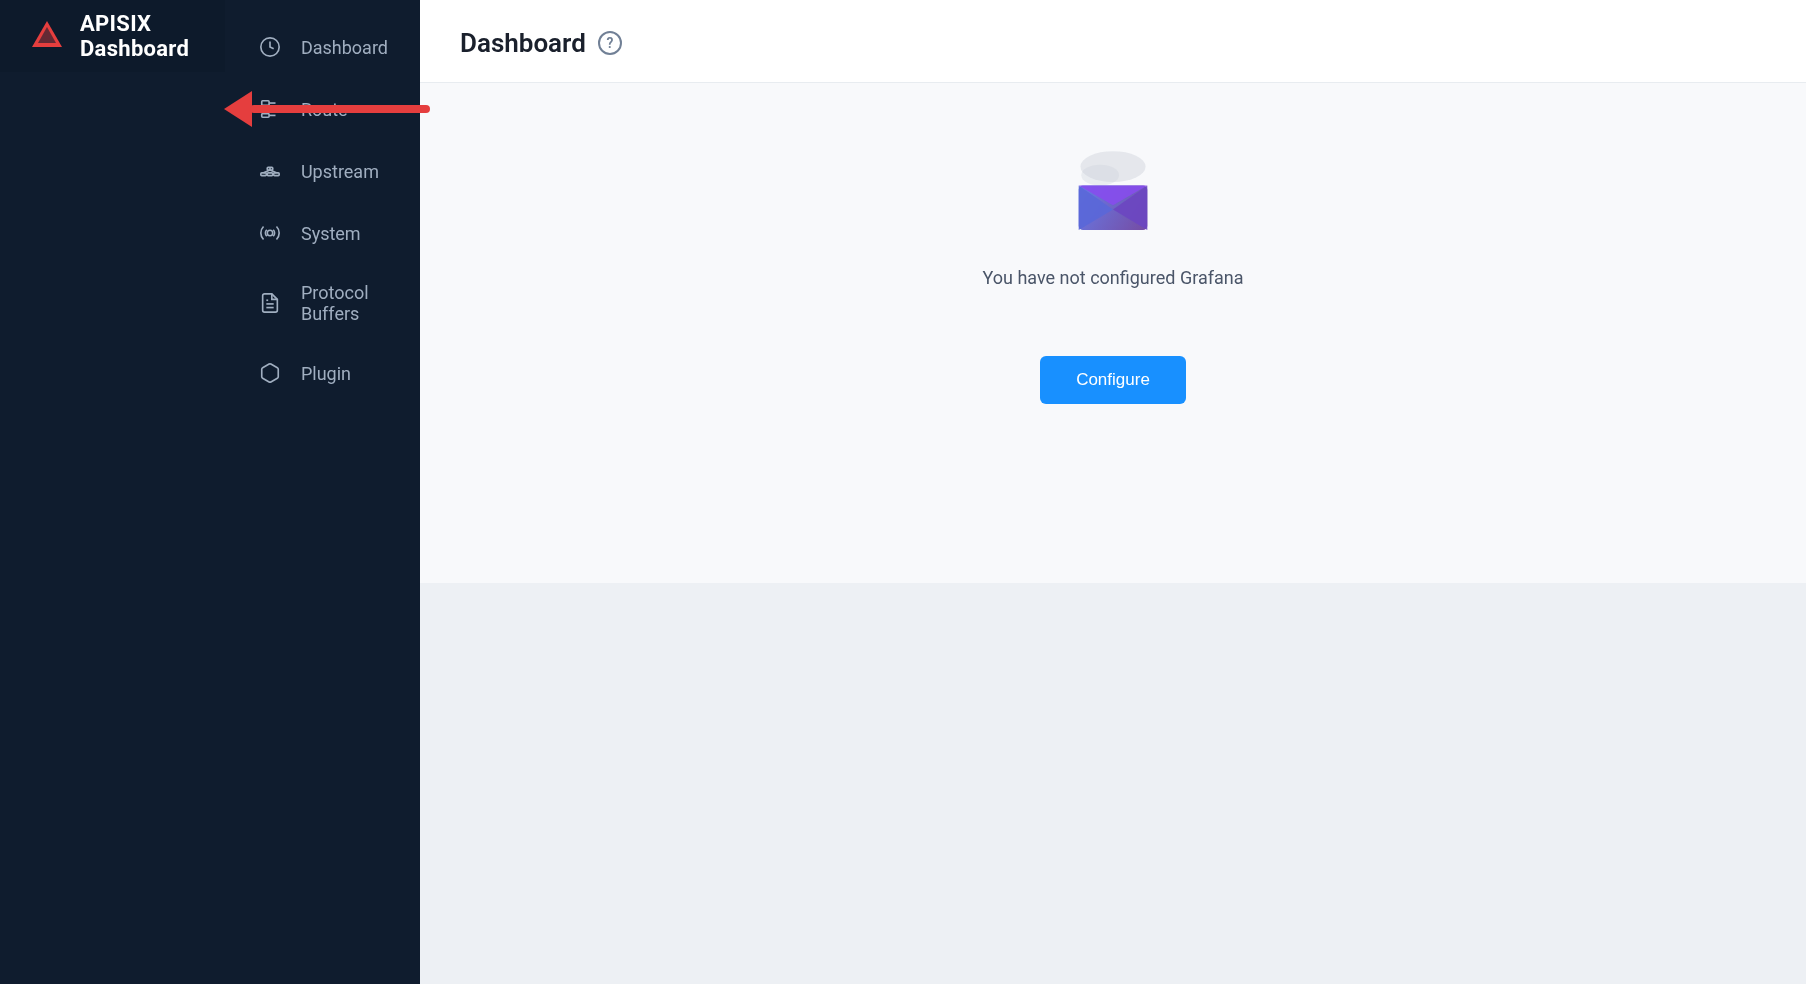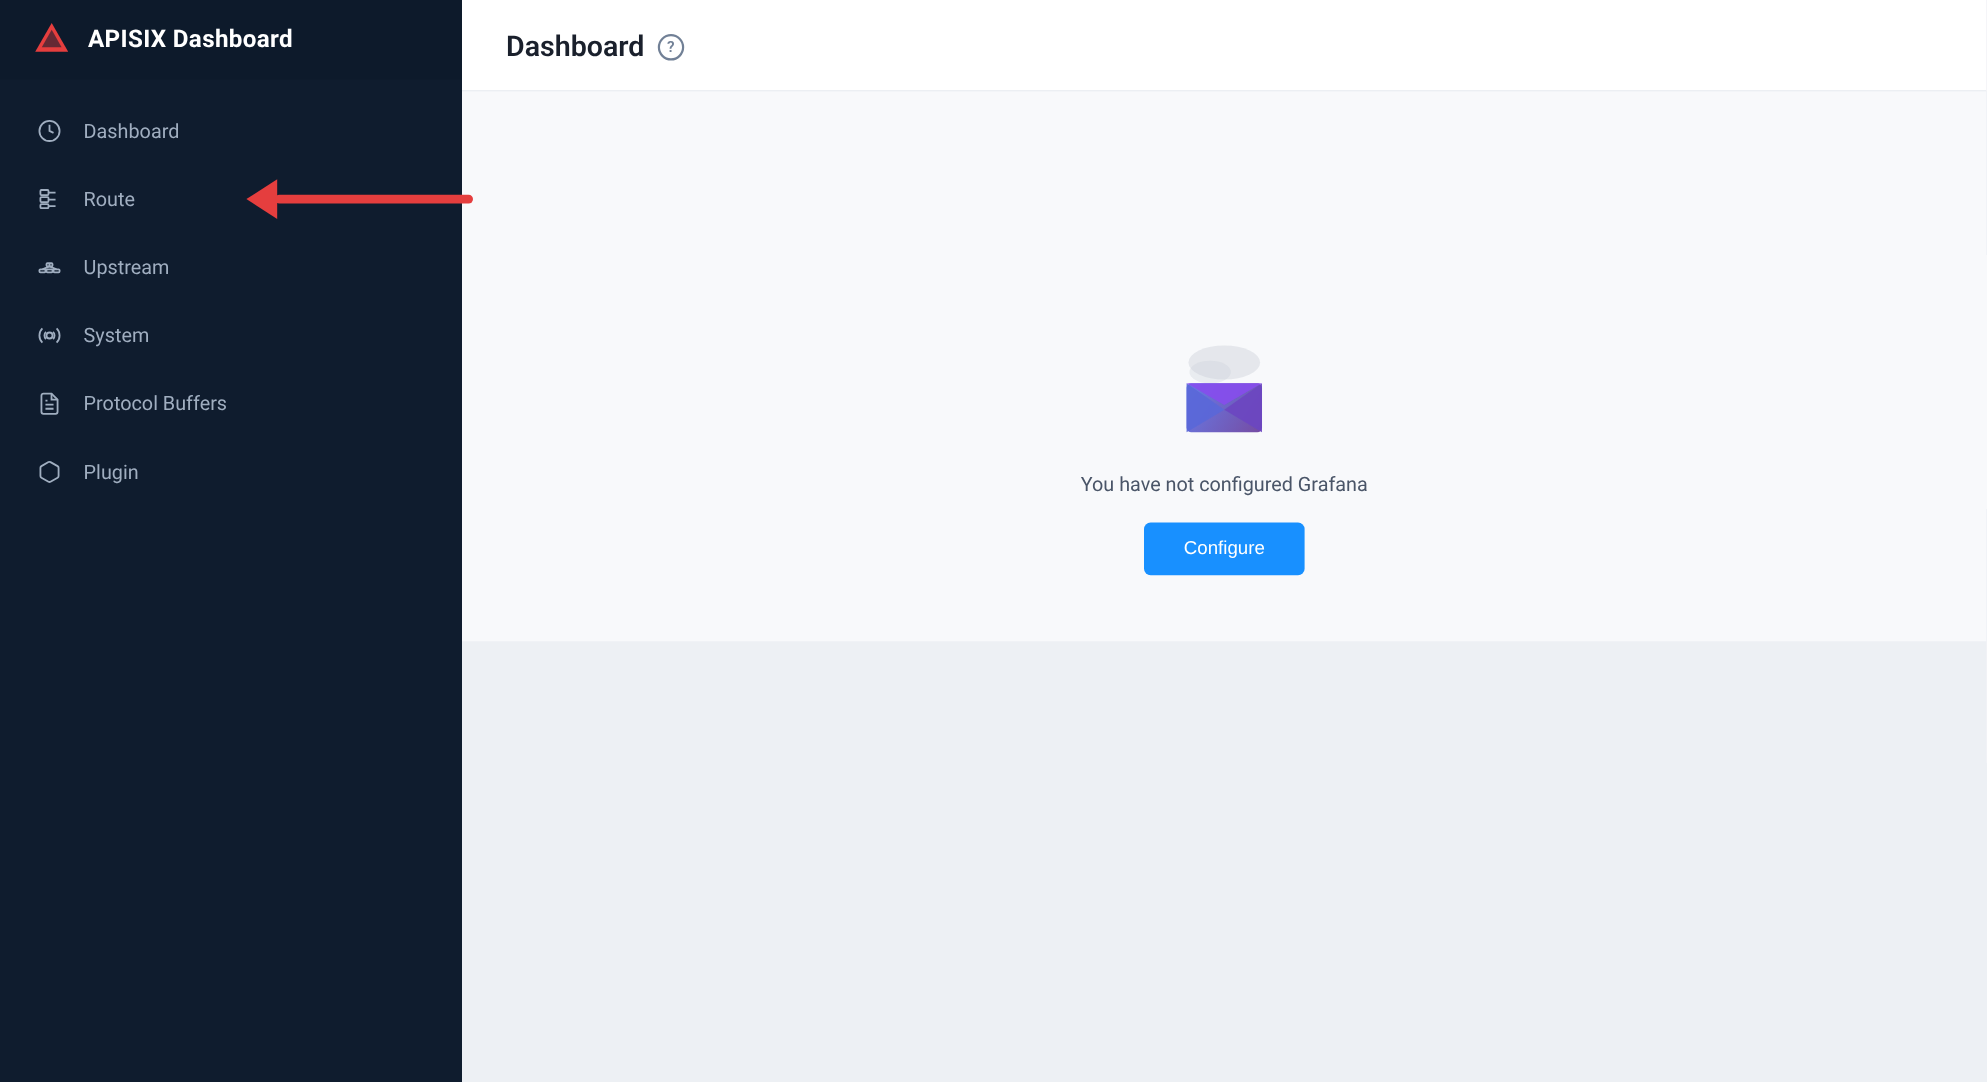--- a/index.html
+++ b/index.html
@@ -10,21 +10,21 @@
       height: 984px;
       width: 1806px;
       overflow: hidden;
     }
 
     
     .sidebar {
       width: 420px;
       background: #0f1c2e;
       display: flex;
-      flex-direction: column;
+      flex-direction: row;
       flex-shrink: 0;
       height: 100%;
     }
 
     .sidebar-header {
       display: flex;
       align-items: center;
       padding: 20px 28px;
       gap: 14px;
       background: #0d1a2b;
@@ -156,21 +156,21 @@
       padding: 0;
       background: #edf0f4;
       overflow: auto;
     }
 
     .grafana-card {
       background: #f8f9fb;
       margin: 0;
       min-height: 500px;
       display: flex;
-      align-items: flex-end;
+      align-items: flex-start;
       justify-content: center;
     }
 
     .grafana-empty-state {
       display: flex;
       flex-direction: column;
       align-items: center;
       gap: 24px;
       padding: 60px 40px;
     }
@@ -193,20 +193,21 @@
     .configure-btn {
       background: #1890ff;
       color: #ffffff;
       border: none;
       border-radius: 6px;
       padding: 14px 36px;
       font-size: 17px;
       font-weight: 500;
       cursor: pointer;
       transition: background 0.2s;
+      margin-top: 44px;
     }
 
     
     .main-content::after {
       content: '';
     }
   </style>
 </head>
 <body>
 

